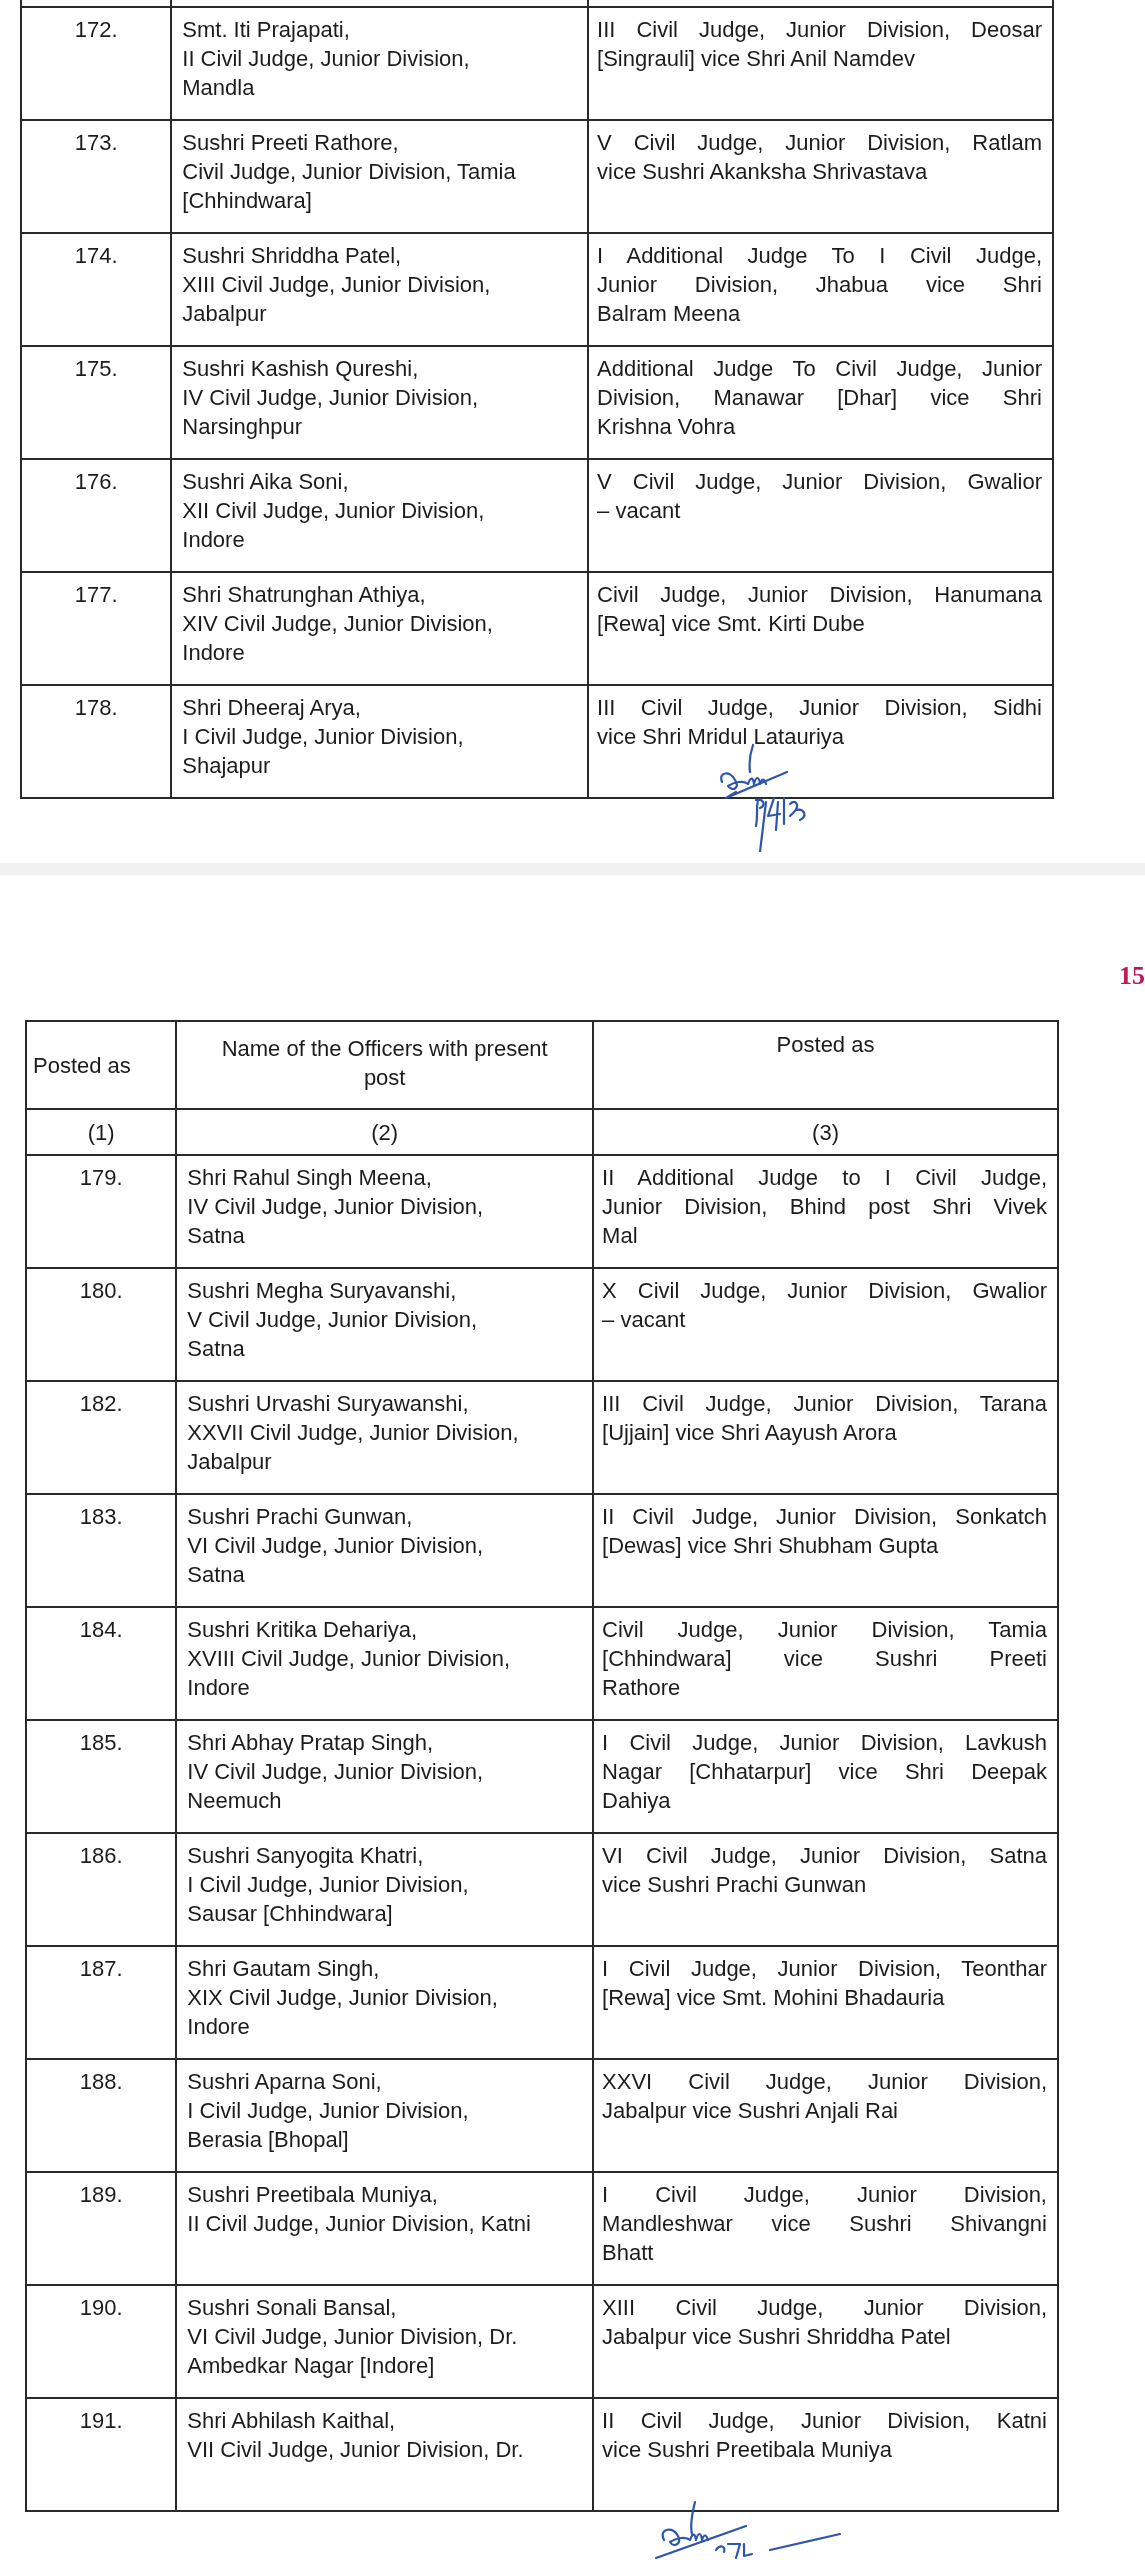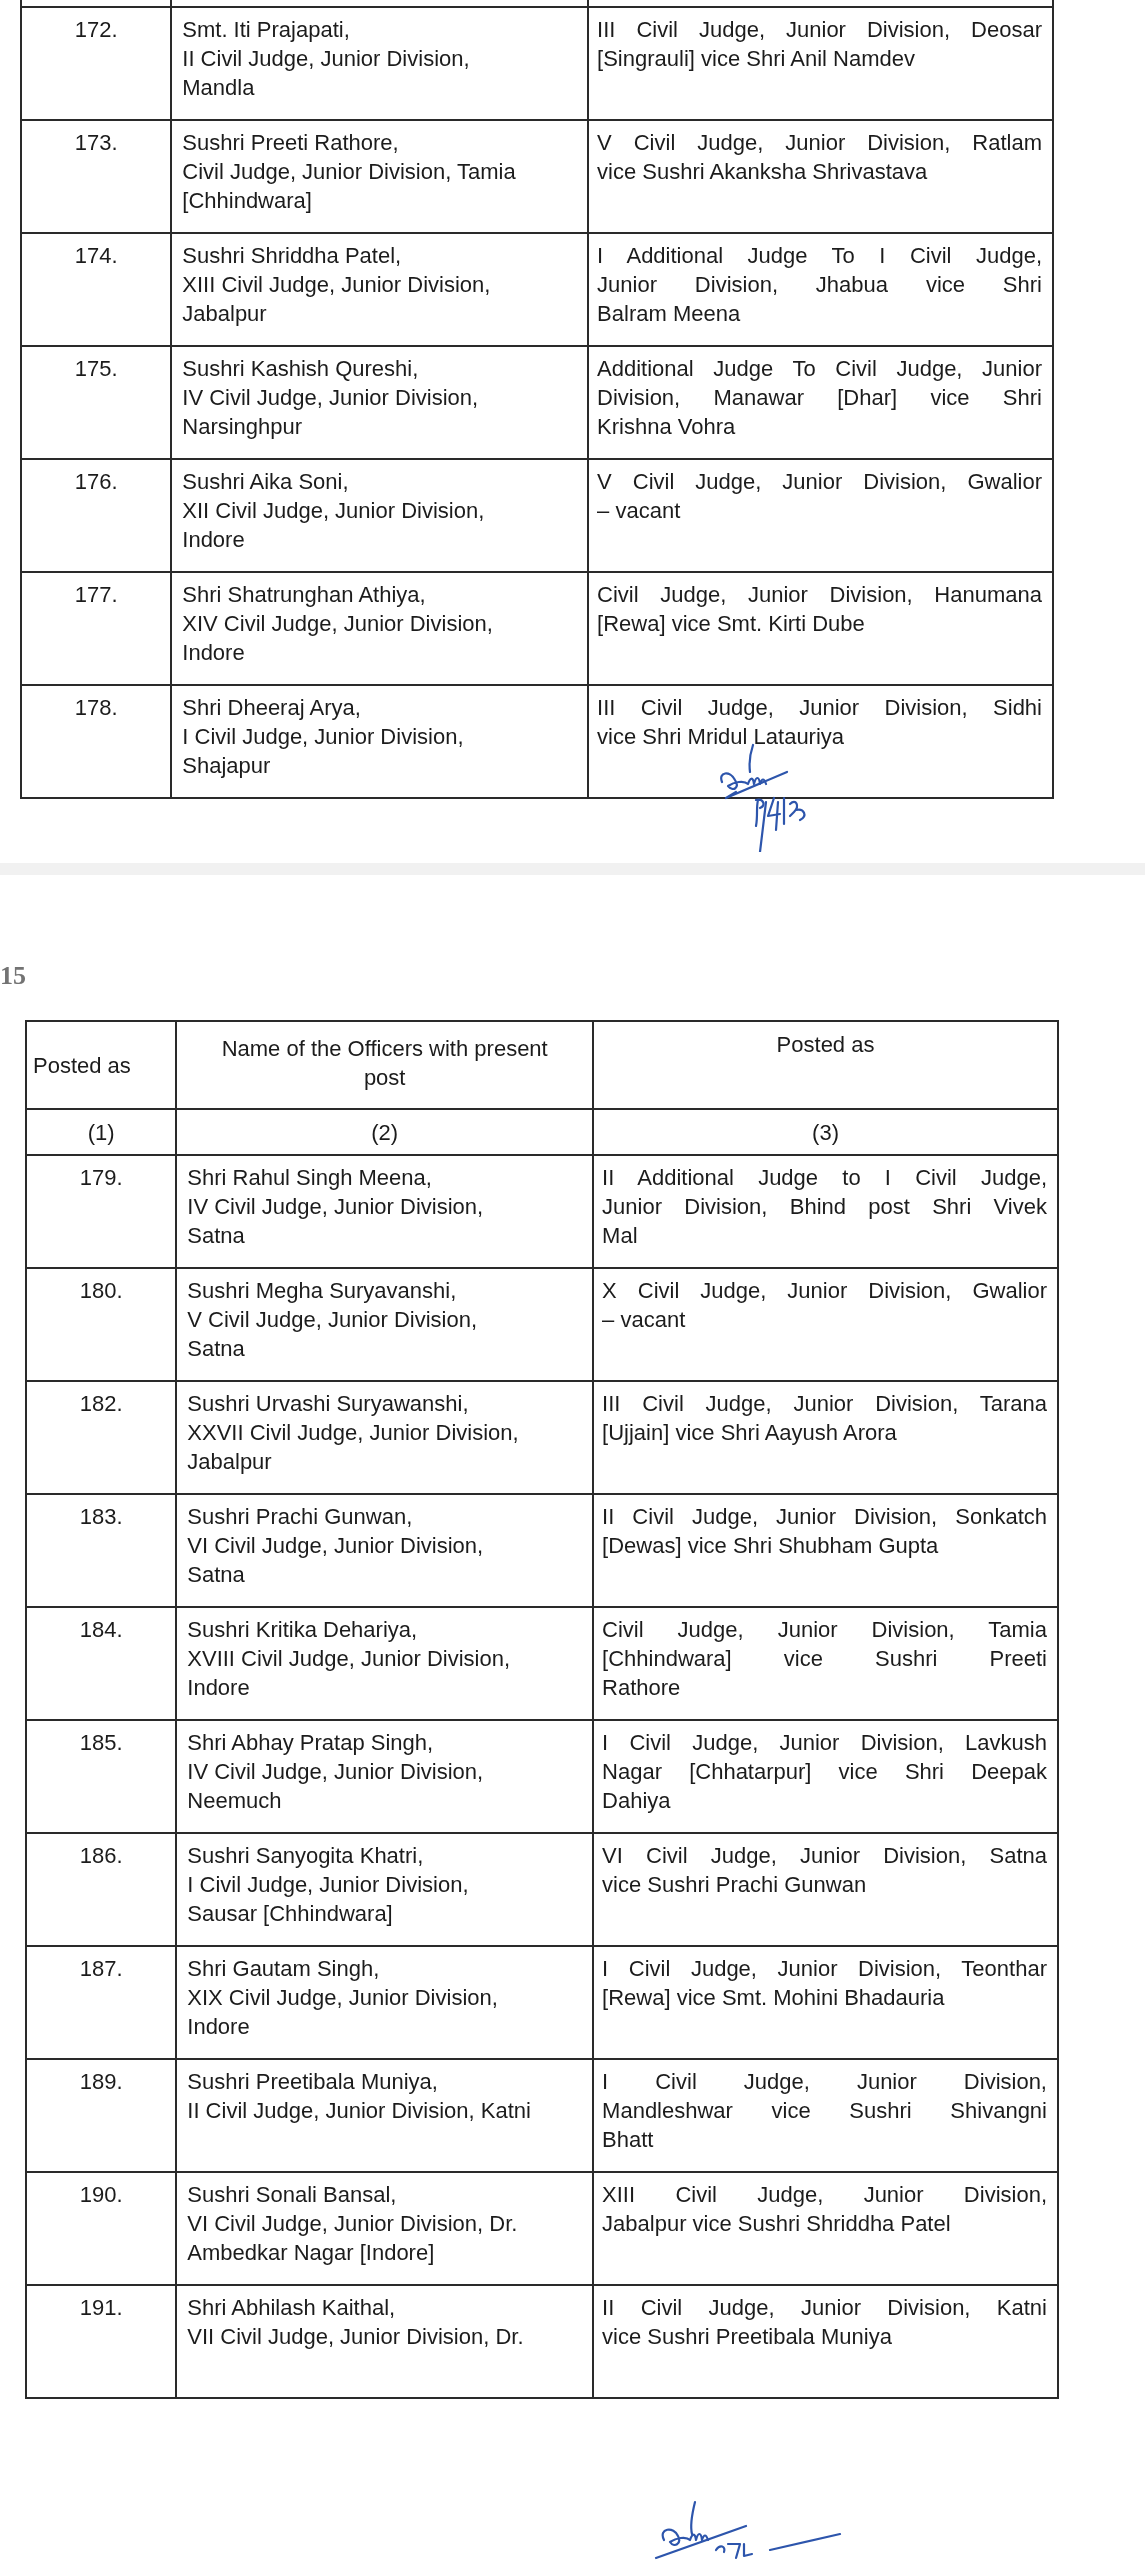--- a/index.html
+++ b/index.html
@@ -50,25 +50,25 @@
   tr.head th.h-no { vertical-align: middle; text-align: left; padding-left: 6px; }
   tr.head th.h-name { padding-top: 12px; }
   tr.head th.h-post { padding-top: 8px; }
   tr.idx td { height: 44px; text-align: center; vertical-align: middle; }
 
   #page-number {
     position: absolute;
     top: 86px;
     left: 0;
     width: 1145px;
-    text-align: left;
+    text-align: right;
     font-family: "Liberation Serif", serif;
     font-weight: bold;
     font-size: 26px;
-    color: #737373;
+    color: #be185d;
   }
   .signature { position: absolute; }
   #sig1 { left: 700px; top: 742px; }
   #sig2 { left: 640px; top: 1625px; }
 </style>
 </head>
 <body>
 
 <div class="page" id="page1">
   <table class="posting" id="table1">
@@ -304,20 +304,32 @@
             <div class="ln">Shri Gautam Singh,</div>
             <div class="ln">XIX Civil Judge, Junior Division,</div>
             <div class="ln">Indore</div>
           </td>
           <td class="post">
             <div class="ln">I Civil Judge, Junior Division, Teonthar</div>
             <div class="ln last">[Rewa] vice Smt. Mohini Bhadauria</div>
           </td>
         </tr>
         <tr class="row">
+          <td class="no">188.</td>
+          <td class="name">
+            <div class="ln">Sushri Aparna Soni,</div>
+            <div class="ln">I Civil Judge, Junior Division,</div>
+            <div class="ln">Berasia [Bhopal]</div>
+          </td>
+          <td class="post">
+            <div class="ln">XXVI Civil Judge, Junior Division,</div>
+            <div class="ln last">Jabalpur vice Sushri Anjali Rai</div>
+          </td>
+        </tr>
+        <tr class="row">
           <td class="no">189.</td>
           <td class="name">
             <div class="ln">Sushri Preetibala Muniya,</div>
             <div class="ln">II Civil Judge, Junior Division, Katni</div>
           </td>
           <td class="post">
             <div class="ln">I Civil Judge, Junior Division,</div>
             <div class="ln">Mandleshwar vice Sushri Shivangni</div>
             <div class="ln last">Bhatt</div>
           </td>

